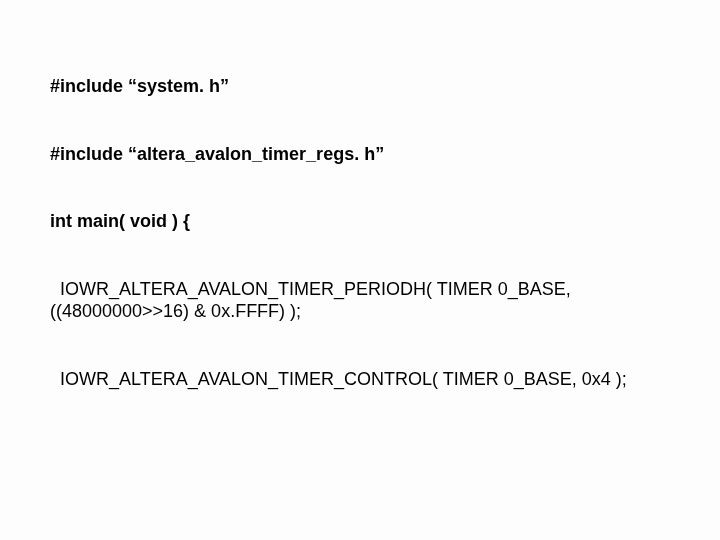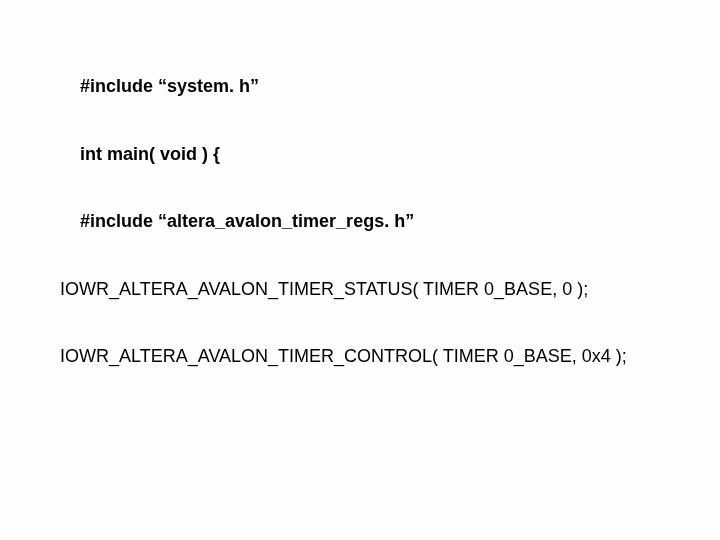--- a/index.html
+++ b/index.html
@@ -14,31 +14,31 @@
   .page {
     padding: 30px 50px 20px 50px;
   }
   .code-block {
     font-size: 18px;
     line-height: 1.25;
     white-space: pre-wrap;
     word-break: break-word;
   }
   .code-line { display: block; }
-  .bold { font-weight: bold; margin-left: 30px; }
+  .bold { font-weight: bold; }
 </style>
 </head>
 <body>
 
 <div class="page">
 
   <div class="code-block">
     <span class="code-line bold">#include “system. h”</span>
+    <span class="code-line bold">#include “altera_avalon_timer_regs. h”</span>
     <span class="code-line bold">int main( void ) {</span>
-    <span class="code-line bold">#include “altera_avalon_timer_regs. h”</span>
-    <span class="code-line">  IOWR_ALTERA_AVALON_TIMER_STATUS( TIMER 0_BASE, 0 );</span>
+    <span class="code-line">  IOWR_ALTERA_AVALON_TIMER_PERIODH( TIMER 0_BASE, ((48000000&gt;&gt;16) &amp; 0x.FFFF) );</span>
     <span class="code-line">  IOWR_ALTERA_AVALON_TIMER_CONTROL( TIMER 0_BASE, 0x4 );</span>
     
     
     
   </div>
 
 </div>
 
 </body></html>

